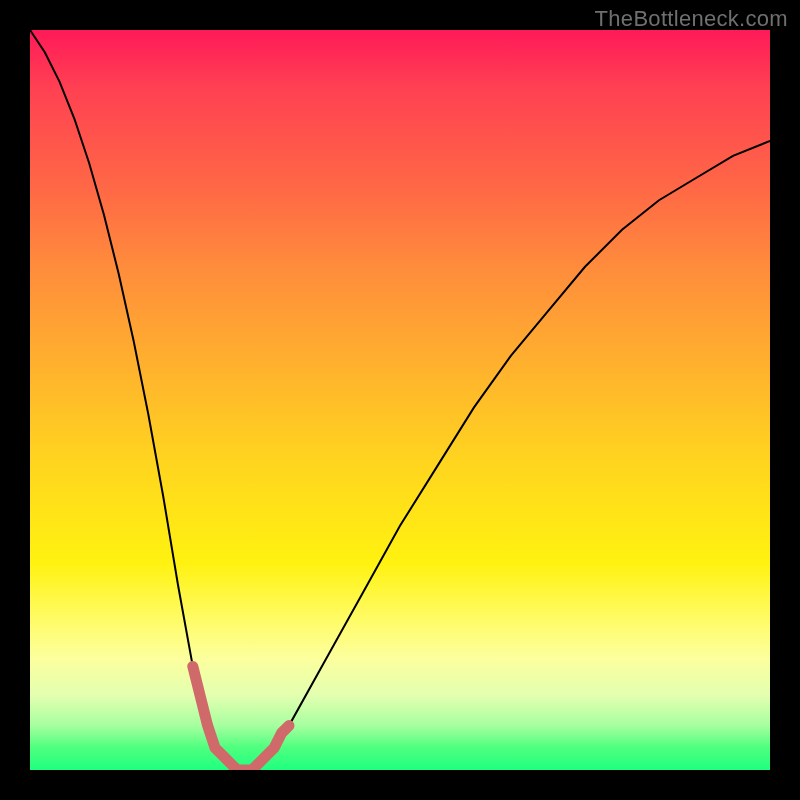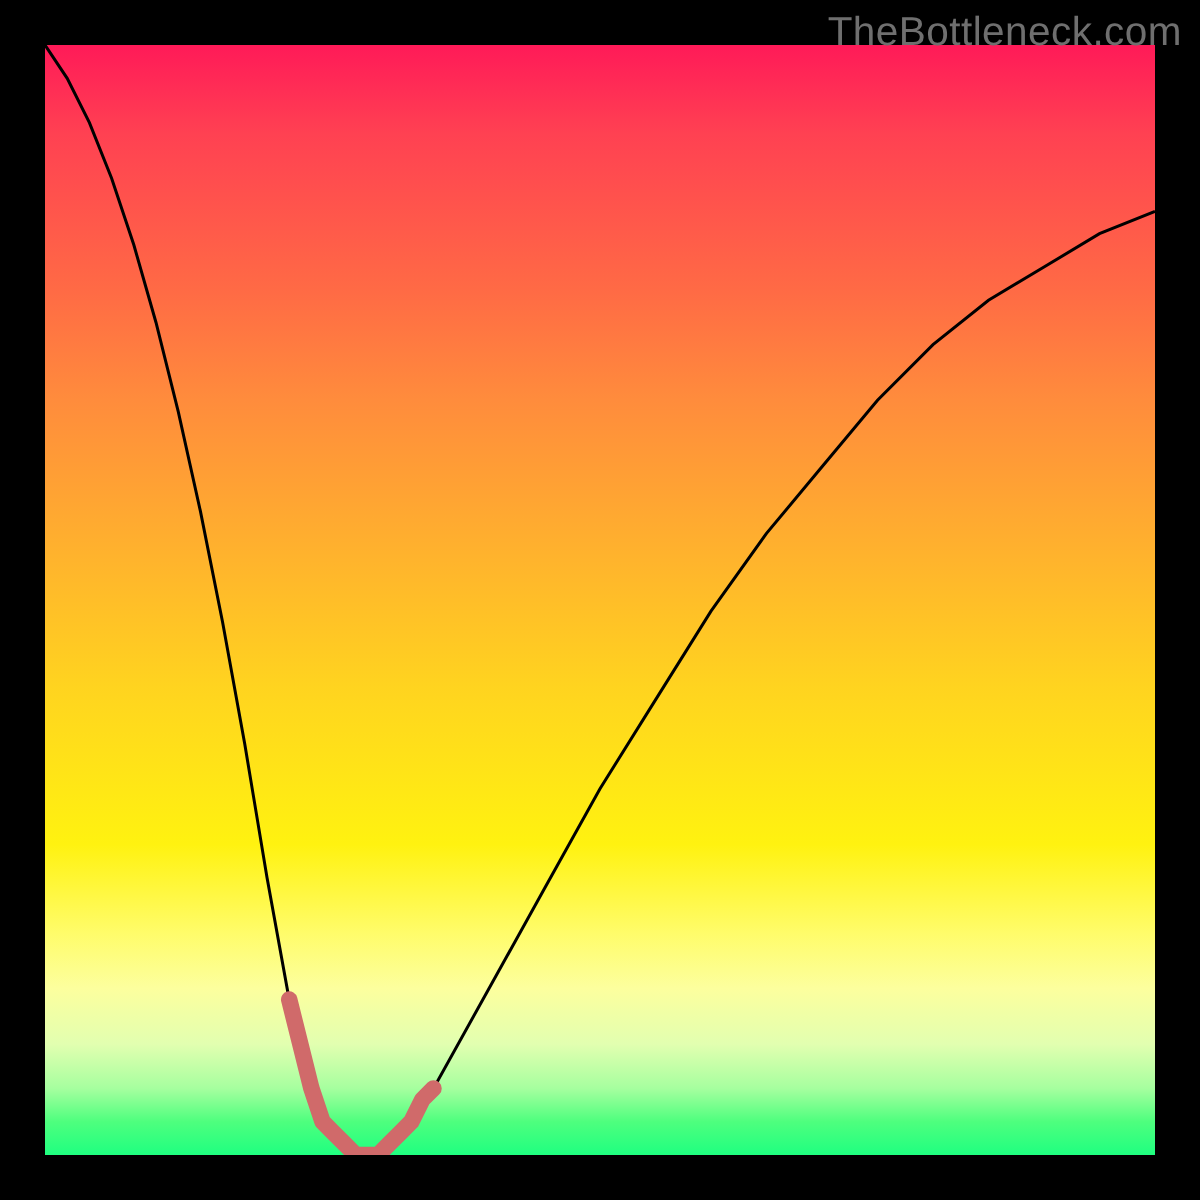--- a/index.html
+++ b/index.html
@@ -32,21 +32,21 @@
       #a6ff9f 94%,
       #4eff7e 97%,
       #1fff80 100%
     );
   }
   .watermark {
     position: absolute;
     top: 6px;
     right: 12px;
     color: #6f6f6f;
-    font-size: 27px;
+    font-size: 22px;
     letter-spacing: 0.3px;
     z-index: 30;
   }
   svg.curve {
     position: absolute;
     left: 0;
     top: 0;
     width: 740px;
     height: 740px;
     z-index: 20;

